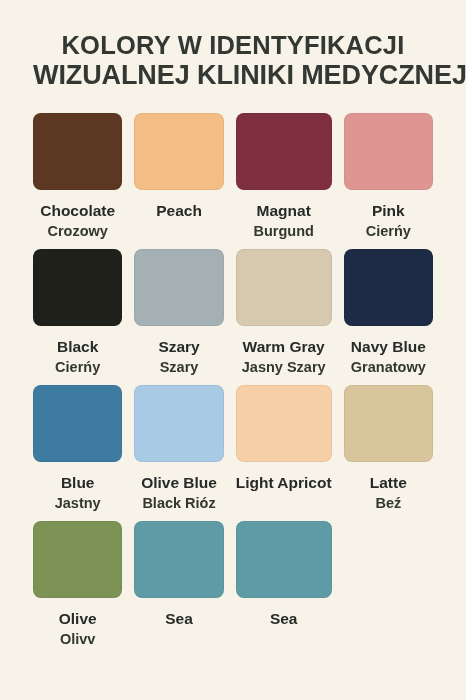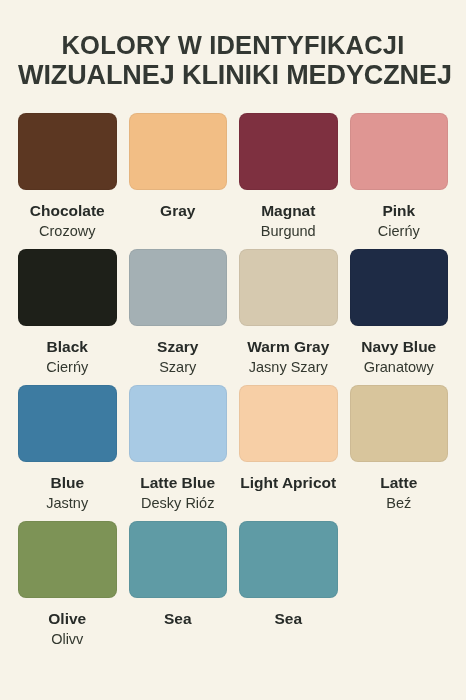--- a/index.html
+++ b/index.html
@@ -12,21 +12,21 @@
     background: #F7F3E8;
     font-family: "Liberation Sans", sans-serif;
     color: #2B302C;
     overflow: hidden;
   }
   #page {
     width: 466px;
     height: 700px;
     position: relative;
     box-sizing: border-box;
-    padding: 0 18px;
+    padding: 0 33px;
   }
   .title-block {
     padding-top: 30px;
     text-align: center;
   }
   .title-line {
     display: block;
     font-size: 25.5px;
     line-height: 30px;
     font-weight: 700;
@@ -65,21 +65,21 @@
     line-height: 19px;
     font-weight: 700;
     color: #272B28;
     text-align: center;
     white-space: nowrap;
   }
   .swatch-name-pl {
     margin-top: 2px;
     font-size: 14.5px;
     line-height: 19px;
-    font-weight: 400;
+    font-weight: 700;
     color: #33382F;
     white-space: nowrap;
   }
   .swatch-name-pl:empty {
     display: none;
   }
 </style>
 </head>
 <body>
 
@@ -91,21 +91,21 @@
   </div>
 
   <div class="palette-grid">
       <div class="swatch-cell">
         <div class="swatch-chip has-edge" style="background: rgb(92, 55, 34);"></div>
         <div class="swatch-name-en">Chocolate</div>
         <div class="swatch-name-pl">Crozowy</div>
       </div>
       <div class="swatch-cell">
         <div class="swatch-chip has-edge" style="background: rgb(242, 190, 133);"></div>
-        <div class="swatch-name-en">Gray</div>
+        <div class="swatch-name-en">Peach</div>
       </div>
       <div class="swatch-cell">
         <div class="swatch-chip has-edge" style="background: rgb(126, 48, 64);"></div>
         <div class="swatch-name-en">Magnat</div>
         <div class="swatch-name-pl">Burgund</div>
       </div>
       <div class="swatch-cell">
         <div class="swatch-chip has-edge" style="background: rgb(223, 150, 147);"></div>
         <div class="swatch-name-en">Pink</div>
         <div class="swatch-name-pl">Cierńy</div>
@@ -130,22 +130,22 @@
         <div class="swatch-name-en">Navy Blue</div>
         <div class="swatch-name-pl">Granatowy</div>
       </div>
       <div class="swatch-cell">
         <div class="swatch-chip has-edge" style="background: rgb(61, 123, 161);"></div>
         <div class="swatch-name-en">Blue</div>
         <div class="swatch-name-pl">Jastny</div>
       </div>
       <div class="swatch-cell">
         <div class="swatch-chip has-edge" style="background: rgb(168, 202, 228);"></div>
-        <div class="swatch-name-en">Latte Blue</div>
-        <div class="swatch-name-pl">Desky Rióz</div>
+        <div class="swatch-name-en">Olive Blue</div>
+        <div class="swatch-name-pl">Black Rióz</div>
       </div>
       <div class="swatch-cell">
         <div class="swatch-chip has-edge" style="background: rgb(247, 207, 166);"></div>
         <div class="swatch-name-en">Light Apricot</div>
       </div>
       <div class="swatch-cell">
         <div class="swatch-chip has-edge" style="background: rgb(216, 197, 156);"></div>
         <div class="swatch-name-en">Latte</div>
         <div class="swatch-name-pl">Beź</div>
       </div>

